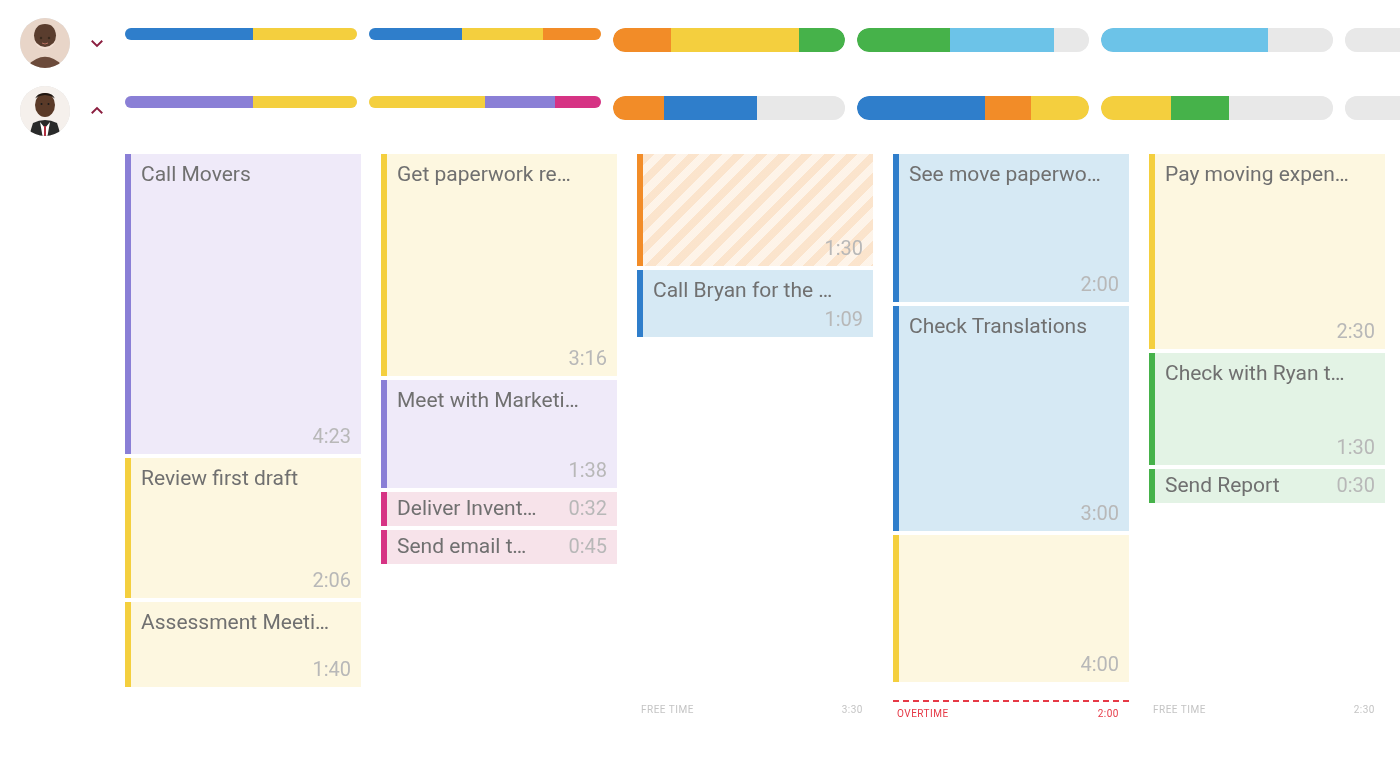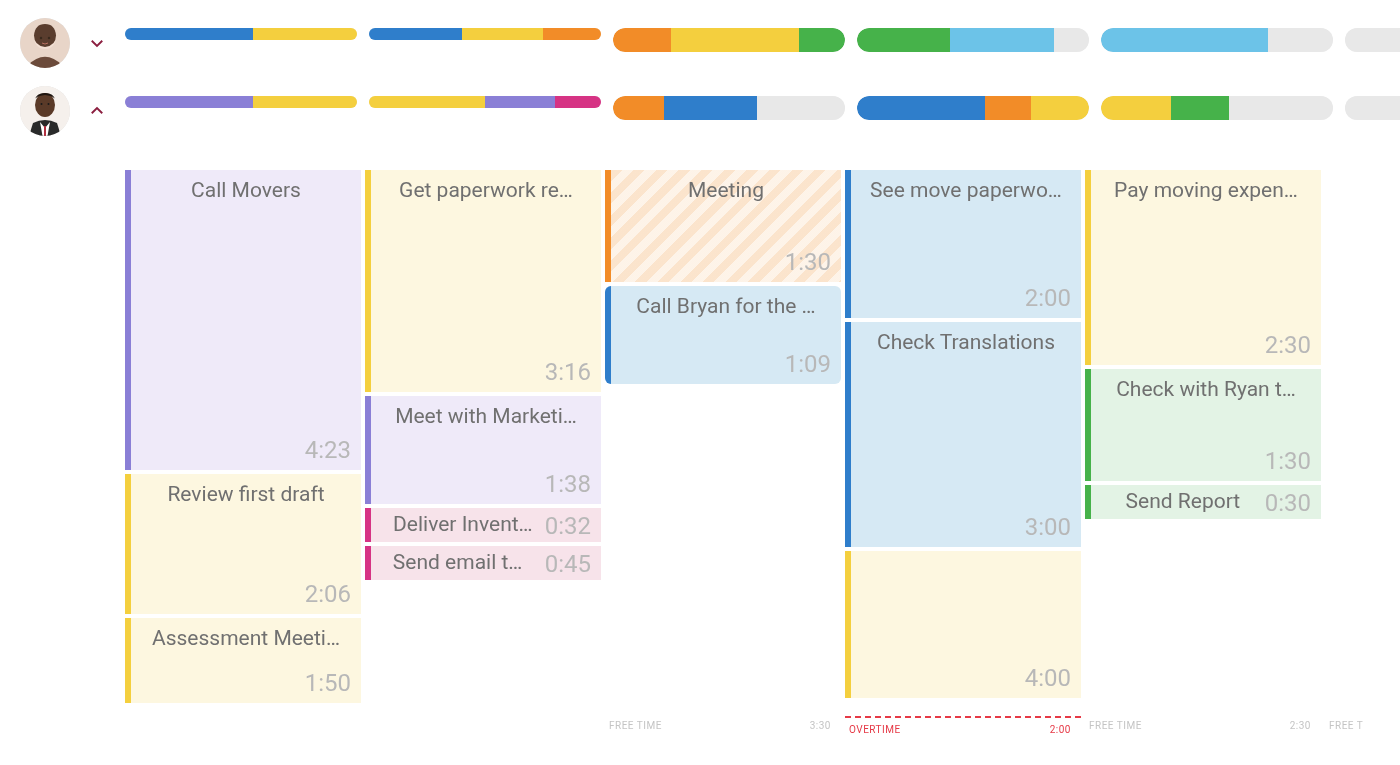--- a/index.html
+++ b/index.html
@@ -48,23 +48,22 @@
   }
   .bar .seg { height: 100%; }
   .pill .seg:first-child { border-top-left-radius: 12px; border-bottom-left-radius: 12px; }
   .pill .seg:last-child { border-top-right-radius: 12px; border-bottom-right-radius: 12px; }
   .thin { height: 12px; border-radius: 6px; }
 
   
   .grid-row {
     display: flex;
     padding-left: 125px;
-    margin-top: 34px;
-    gap: 4px;
-    text-align: center;
+    margin-top: 18px;
+    gap: 20px;
   }
   .day-col {
     width: 236px; flex-shrink: 0; display: flex; flex-direction: column; gap: 4px;
     position: relative;
   }
   .day-col.narrow { width: 60px; }
   .task {
     border-left: 6px solid;
     padding: 8px 10px 6px 10px;
     position: relative;
@@ -76,21 +75,21 @@
     color: #707070;
     white-space: nowrap;
     overflow: hidden;
     text-overflow: ellipsis;
     font-weight: 400;
   }
   .task-time {
     position: absolute;
     right: 10px;
     bottom: 6px;
-    font-size: 24px;
+    font-size: 20px;
     color: #b8b8b8;
   }
   .task.short { padding: 4px 10px; }
   .task.short .task-title { display:inline-block; max-width: 140px; vertical-align: middle;}
   .task.short .task-time { position: static; float: right; }
   .striped {
     background-image: repeating-linear-gradient(
       135deg,
       rgba(244,178,110,0.35),
       rgba(244,178,110,0.35) 8px,
@@ -243,45 +242,44 @@
           <div class="task" style="border-left-color: rgb(138, 127, 214); background: rgb(239, 234, 249); height: 300px;">
             <div class="task-title">Call Movers</div>
             <div class="task-time">4:23</div>
           </div>
           <div class="task" style="border-left-color: rgb(244, 207, 62); background: rgb(253, 247, 224); height: 140px;">
             <div class="task-title">Review first draft</div>
             <div class="task-time">2:06</div>
           </div>
           <div class="task" style="border-left-color: rgb(244, 207, 62); background: rgb(253, 247, 224); height: 85px;">
             <div class="task-title">Assessment Meeti…</div>
-            <div class="task-time">1:50</div>
+            <div class="task-time">1:40</div>
           </div>
         </div>
       </div>
       <div class="day-col">
         <div style="display: flex; flex-direction: column; gap: 4px; min-height: 540px;">
           <div class="task" style="border-left-color: rgb(244, 207, 62); background: rgb(253, 247, 224); height: 222px;">
             <div class="task-title">Get paperwork re…</div>
             <div class="task-time">3:16</div>
           </div>
           <div class="task" style="border-left-color: rgb(138, 127, 214); background: rgb(239, 234, 249); height: 108px;">
             <div class="task-title">Meet with Marketi…</div>
             <div class="task-time">1:38</div>
           </div>
           <div class="task short" style="border-left-color: rgb(214, 51, 132); background: rgb(247, 227, 234); height: 34px;"><div class="task-title">Deliver Invent…</div><div class="task-time">0:32</div></div>
           <div class="task short" style="border-left-color: rgb(214, 51, 132); background: rgb(247, 227, 234); height: 34px;"><div class="task-title">Send email to…</div><div class="task-time">0:45</div></div>
         </div>
       </div>
       <div class="day-col">
         <div style="display: flex; flex-direction: column; gap: 4px; min-height: 540px;">
           <div class="task striped" style="border-left-color: rgb(242, 140, 40); height: 112px;">
-            <div class="task-title">Meeting</div>
             <div class="task-time">1:30</div>
           </div>
-          <div class="task" style="border-left-color: rgb(47, 126, 203); background: rgb(214, 233, 244); height: 98px; border-radius: 6px;">
+          <div class="task" style="border-left-color: rgb(47, 126, 203); background: rgb(214, 233, 244); height: 67px;">
             <div class="task-title">Call Bryan for the …</div>
             <div class="task-time">1:09</div>
           </div>
         </div>
         <div class="footer-line">
           <span>FREE TIME</span>
           <span>3:30</span>
         </div>
       </div>
       <div class="day-col">

